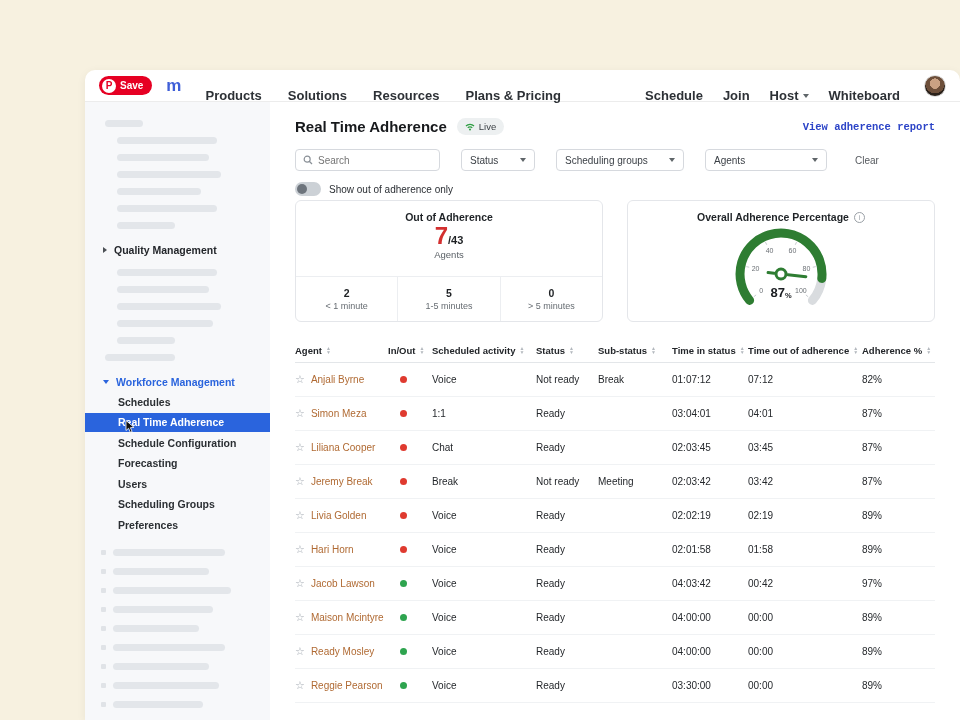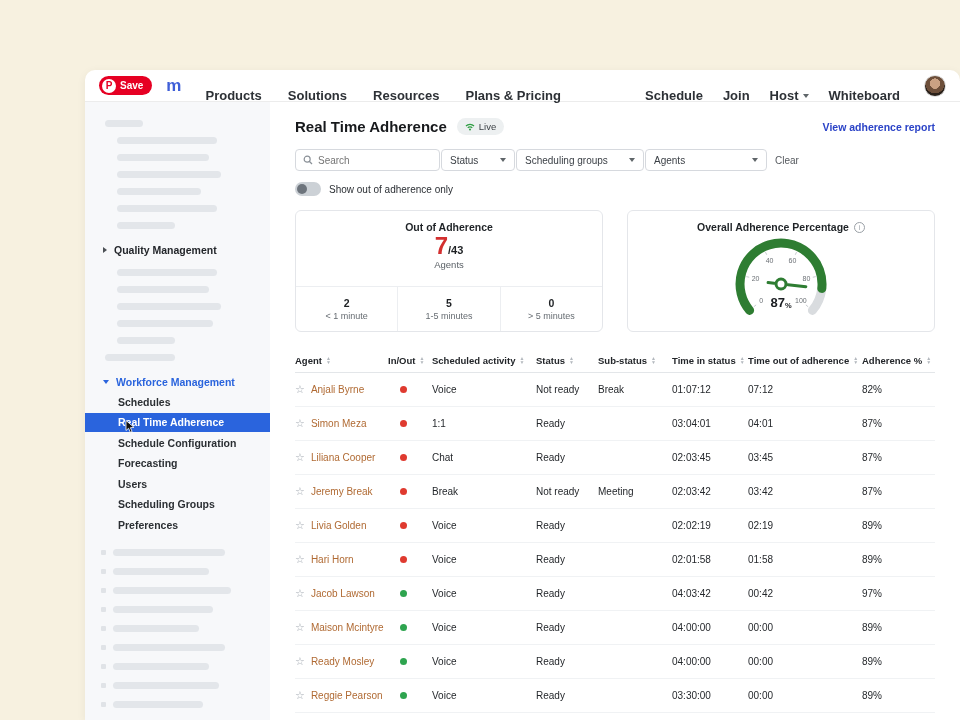--- a/index.html
+++ b/index.html
@@ -44,33 +44,33 @@
   .sub.selected { background:var(--accent-blue,#2a64dd); color:#fff; }
   .cursor-icon { position:absolute; left:40px; top:7px; }
   .bottom-group { margin-top:8px; }
   .brow { display:flex; align-items:center; gap:7px; padding-left:16px; height:19px; }
   .btick { width:5px; height:5px; background:#e0e3e7; border-radius:1px; flex:none; }
   .brow .sk { margin:0; }
   
   .page-head { display:flex; align-items:center; }
   .page-title { font-size:15px; font-weight:bold; color:#17191c; }
   .live-badge { margin-left:10px; background:#edf0f1; border-radius:10px; height:17px; display:flex; align-items:center; gap:4px; padding:0 8px; font-size:9.5px; color:#3a3f44; }
-  .report-link { margin-left:auto; font-size:10.5px; font-weight:bold; color:var(--link-blue,#2b43c7); text-decoration:none; cursor:pointer; }
-  
-  .filter-row { margin-top:14px; display:flex; align-items:center; gap:1px; }
+  .report-link { margin-left:auto; font-size:10.5px; font-weight:bold; color:var(--link-blue,#2b43c7); text-decoration:none; cursor:pointer;font-family:Liberation Mono, monospace; }
+  
+  .filter-row { margin-top:14px; display:flex; align-items:center; gap:21px; }
   .search-box { width:145px; height:22px; border:1px solid #d6d9de; border-radius:4px; display:flex; align-items:center; gap:5px; padding:0 7px; background:#fff; }
   .search-box input { border:none; outline:none; flex:1; font-size:10px; color:#333; background:transparent; font-family:inherit; min-width:0; }
   .dd { height:22px; border:1px solid #d6d9de; border-radius:4px; display:flex; align-items:center; justify-content:space-between; padding:0 8px; font-size:10px; color:#3a3f45; cursor:pointer; background:#fff; }
   .dd.status { width:74px; } .dd.groups { width:128px; } .dd.agents { width:122px; }
   .clear-link { font-size:10px; color:#55595e; margin-left:7px; cursor:pointer; }
   .toggle-row { margin-top:11px; display:flex; align-items:center; gap:8px; font-size:10px; color:#2b2f34; }
   .toggle { width:26px; height:14px; border-radius:7px; background:#ccd1d6; position:relative; cursor:pointer; flex:none; }
   .knob { position:absolute; left:2px; top:2px; width:10px; height:10px; border-radius:50%; background:#6d747c; }
   
-  .cards { margin-top:14px; display:flex; gap:24px;align-items:center; }
+  .cards { margin-top:4px; display:flex; gap:24px;align-items:center; }
   .card { flex:1; border:1px solid #e4e6ea; border-radius:6px; height:122px; background:#fff; display:flex; flex-direction:column; overflow:hidden; }
   .card-title { font-size:10.5px; font-weight:bold; color:#1f2327; }
   .ooa-top { flex:1; text-align:center; padding-top:10px; }
   .ooa-number { display:flex; justify-content:center; align-items:flex-end; margin-top:1px; }
   .ooa-big { font-size:24px; line-height:24px; font-weight:bold; color:var(--alert-red,#d32f2f); }
   .ooa-total { font-size:11px; font-weight:bold; color:#1d2023; padding-bottom:2px; }
   .ooa-sub { font-size:9.5px; color:#5a6066; margin-top:1px; }
   .ooa-bottom { border-top:1px solid #eceef1; height:45px; display:flex; flex:none; }
   .bucket { flex:1; display:flex; flex-direction:column; align-items:center; justify-content:center; gap:2px; }
   .bucket + .bucket { border-left:1px solid #eceef1; }

